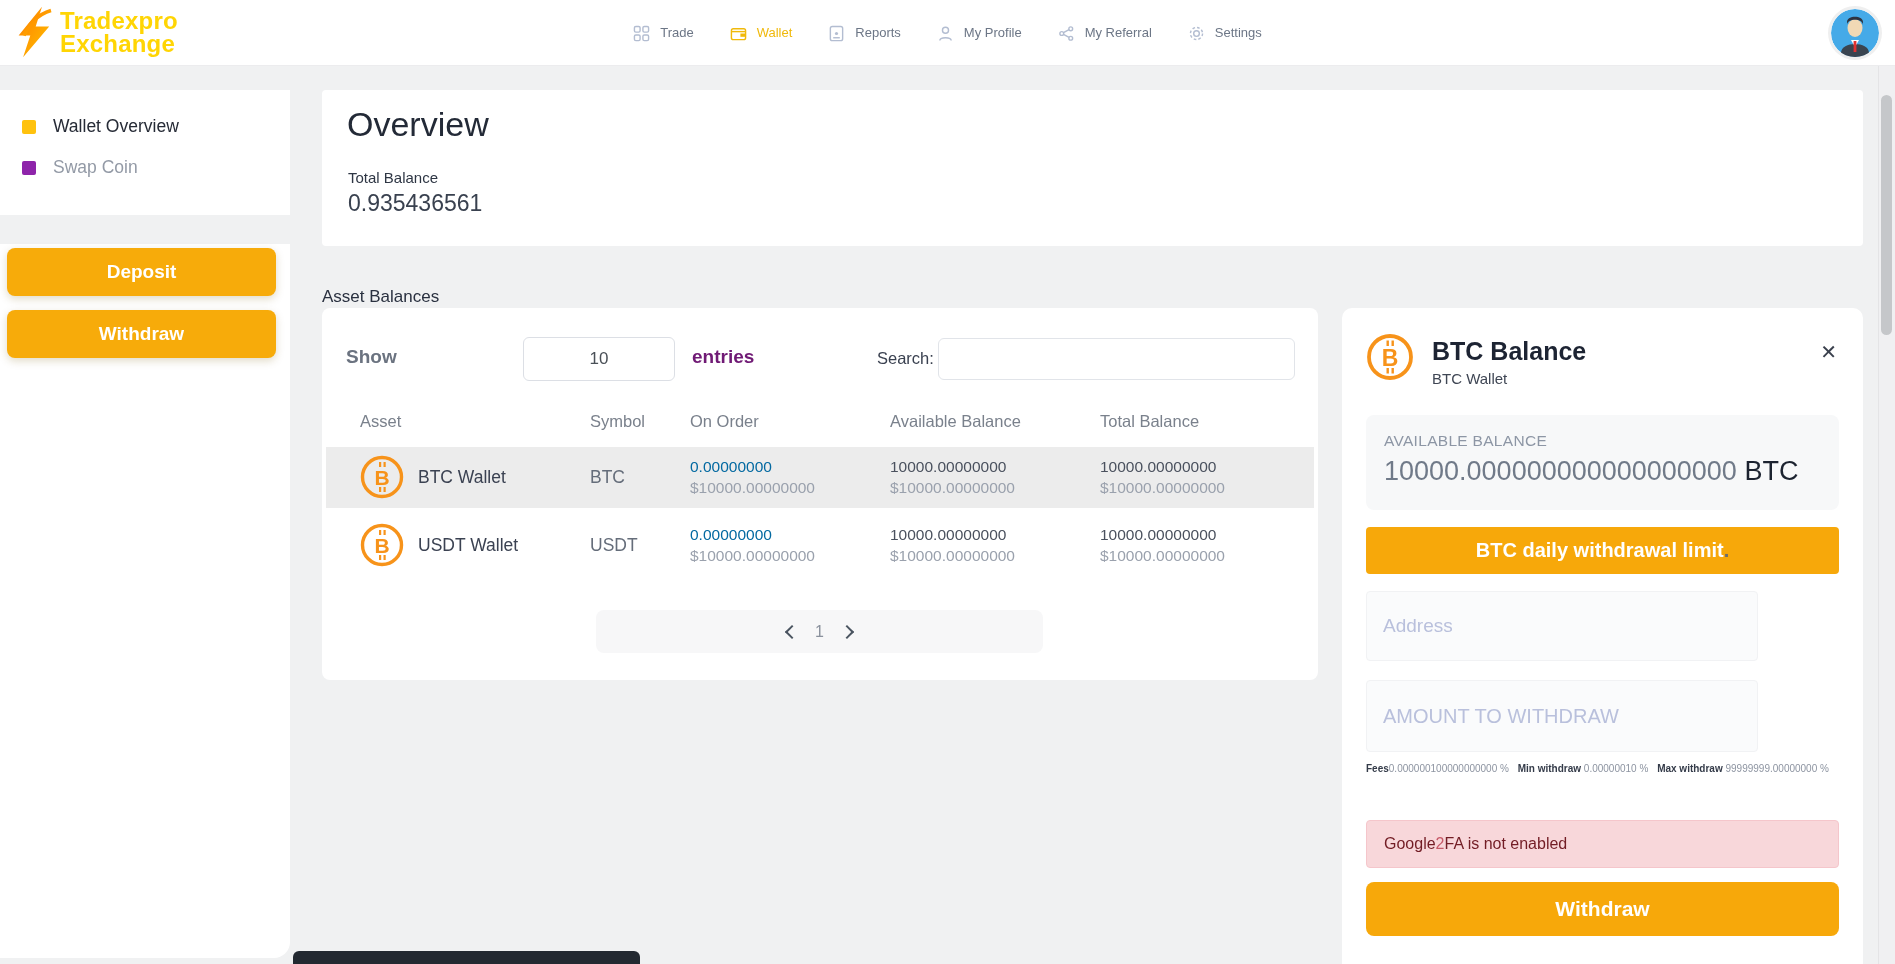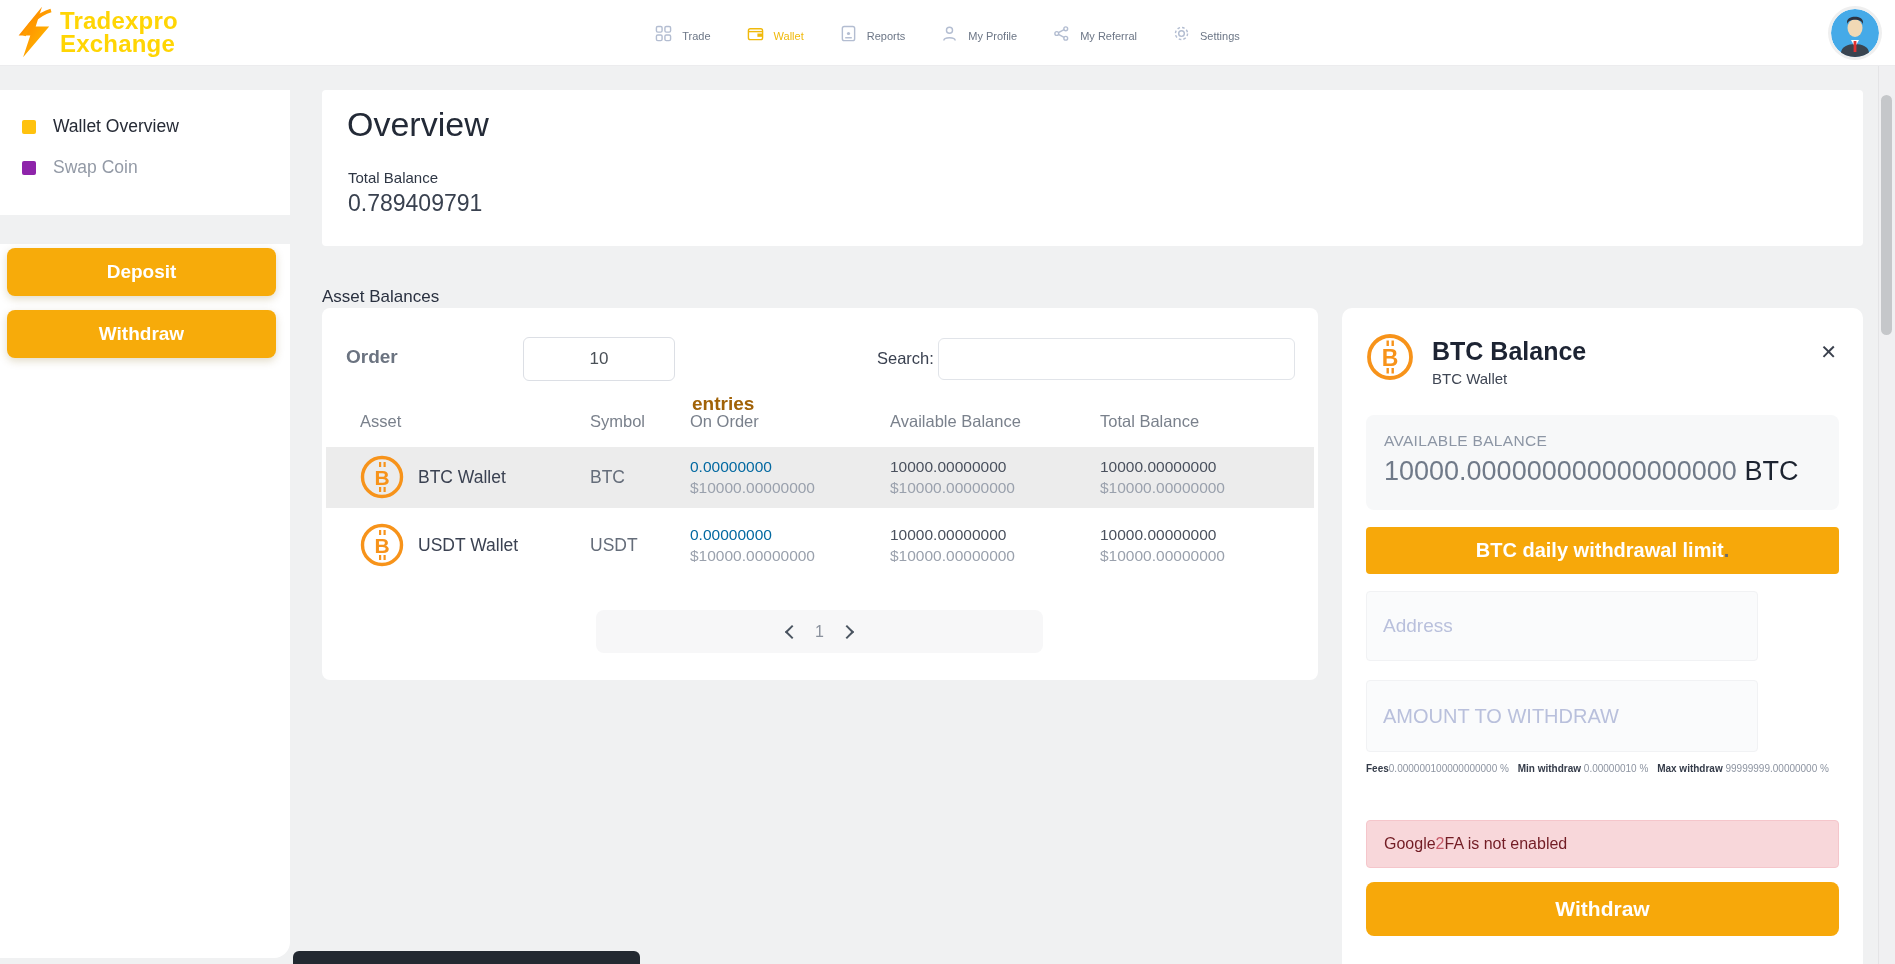--- a/index.html
+++ b/index.html
@@ -5,21 +5,21 @@
   * { margin:0; padding:0; box-sizing:border-box; }
   html,body { width:1895px; height:964px; overflow:hidden; }
   body { font-family:"Liberation Sans","DejaVu Sans",sans-serif; background:#f0f1f2; position:relative; }
   #app { position:absolute; inset:0; width:1895px; height:964px; }
 
   
   .header { position:absolute; left:0; top:0; width:1895px; height:66px; background:#fff; border-bottom:1px solid #ececee; z-index:5; }
   .logo { position:absolute; left:10px; top:5px; display:flex; align-items:center; cursor:pointer; }
   .logo-text { margin-left:4px; color:#FFD504; font-weight:bold; font-size:24px; line-height:23px; letter-spacing:.2px; }
   .nav { position:absolute; left:0; right:0; top:0; height:66px; display:flex; align-items:center; justify-content:center; gap:36px; }
-  .nav-item { display:flex; align-items:flex-end; gap:10px; font-size:11px; color:#6c7686; cursor:pointer; }
+  .nav-item { display:flex; align-items:flex-start; gap:10px; font-size:13px; color:#6c7686; cursor:pointer; }
   .nav-item .nicon { color:#b3bdd1; display:flex; }
   .nav-item.active { color:#F0B90B; }
   .nav-item.active .nicon { color:#F0B90B; }
   .avatar { position:absolute; right:16px; top:9px; width:48px; height:48px; border-radius:50%; box-shadow:0 0 0 3px #efefef; cursor:pointer; overflow:hidden; }
 
   
   .side-menu-card { position:absolute; left:0; top:90px; width:290px; height:125px; background:#fff; }
   .side-menu { padding:26px 22px; display:flex; flex-direction:column; gap:20px; }
   .side-item { display:flex; align-items:center; gap:17px; font-size:17.5px; cursor:pointer; }
   .bullet { width:14px; height:14px; border-radius:2px; flex:0 0 auto; }
@@ -37,21 +37,21 @@
   .overview-title { position:absolute; left:25px; top:15px; font-size:34px; color:#232a37; }
   .overview-balance-label { position:absolute; left:26px; top:79px; font-size:15px; color:#2e3644; }
   .overview-balance-value { position:absolute; left:26px; top:100px; font-size:23px; color:#39414f; }
 
   .section-label { position:absolute; left:322px; top:287px; font-size:17px; color:#2a3140; }
 
   
   .table-card { position:absolute; left:322px; top:308px; width:996px; height:372px; background:#fff; border-radius:8px; }
   .show-label { position:absolute; left:24px; top:38px; font-size:19px; font-weight:bold; color:#6b7380; }
   .entries-input { position:absolute; left:201px; top:29px; width:152px; height:44px; border:1px solid #dcdfe5; border-radius:6px; text-align:center; font-size:17px; color:#4a5057; background:#fff; font-family:inherit; }
-  .entries-label { position:absolute; left:370px; top:38px; font-size:19px; font-weight:bold; color:#a16207;margin-top:47px; }
+  .entries-label { position:absolute; left:370px; top:38px; font-size:19px; font-weight:bold; color:#701a75; }
   .search-label { position:absolute; left:555px; top:41px; font-size:16.5px; color:#3a4150; }
   .search-input { position:absolute; left:616px; top:30px; width:357px; height:42px; border:1px solid #e1e4e9; border-radius:6px; background:#fff; font-size:16px; color:#444; padding:0 12px; font-family:inherit; }
   .thead { position:absolute; left:0; top:104px; width:100%; height:30px; font-size:16.5px; color:#7a818c; }
   .col-asset { position:absolute; left:38px; }
   .col-symbol { position:absolute; left:268px; }
   .col-onorder { position:absolute; left:368px; }
   .col-avail { position:absolute; left:568px; }
   .col-total { position:absolute; left:778px; }
   .trow { position:absolute; left:4px; width:988px; height:61px; cursor:pointer; }
   .trow.striped { background:#ececec; }
@@ -212,27 +212,27 @@
     </div>
   </div>
   <div class="side-btn-card">
     <div class="side-btn btn-deposit">Deposit</div>
     <div class="side-btn btn-withdraw">Withdraw</div>
   </div>
 
   <div class="overview-card">
     <div class="overview-title">Overview</div>
     <div class="overview-balance-label">Total Balance</div>
-    <div class="overview-balance-value">0.789409791</div>
+    <div class="overview-balance-value">0.935436561</div>
   </div>
 
   <div class="section-label">Asset Balances</div>
 
   <div class="table-card">
-    <div class="show-label">Order</div>
+    <div class="show-label">Show</div>
     <input class="entries-input" value="10" style="">
     <div class="entries-label">entries</div>
     <div class="search-label">Search:</div>
     <input class="search-input" value="" style="">
 
     <div class="thead">
       <span class="col-asset">Asset</span>
       <span class="col-symbol">Symbol</span>
       <span class="col-onorder">On Order</span>
       <span class="col-avail">Available Balance</span>

